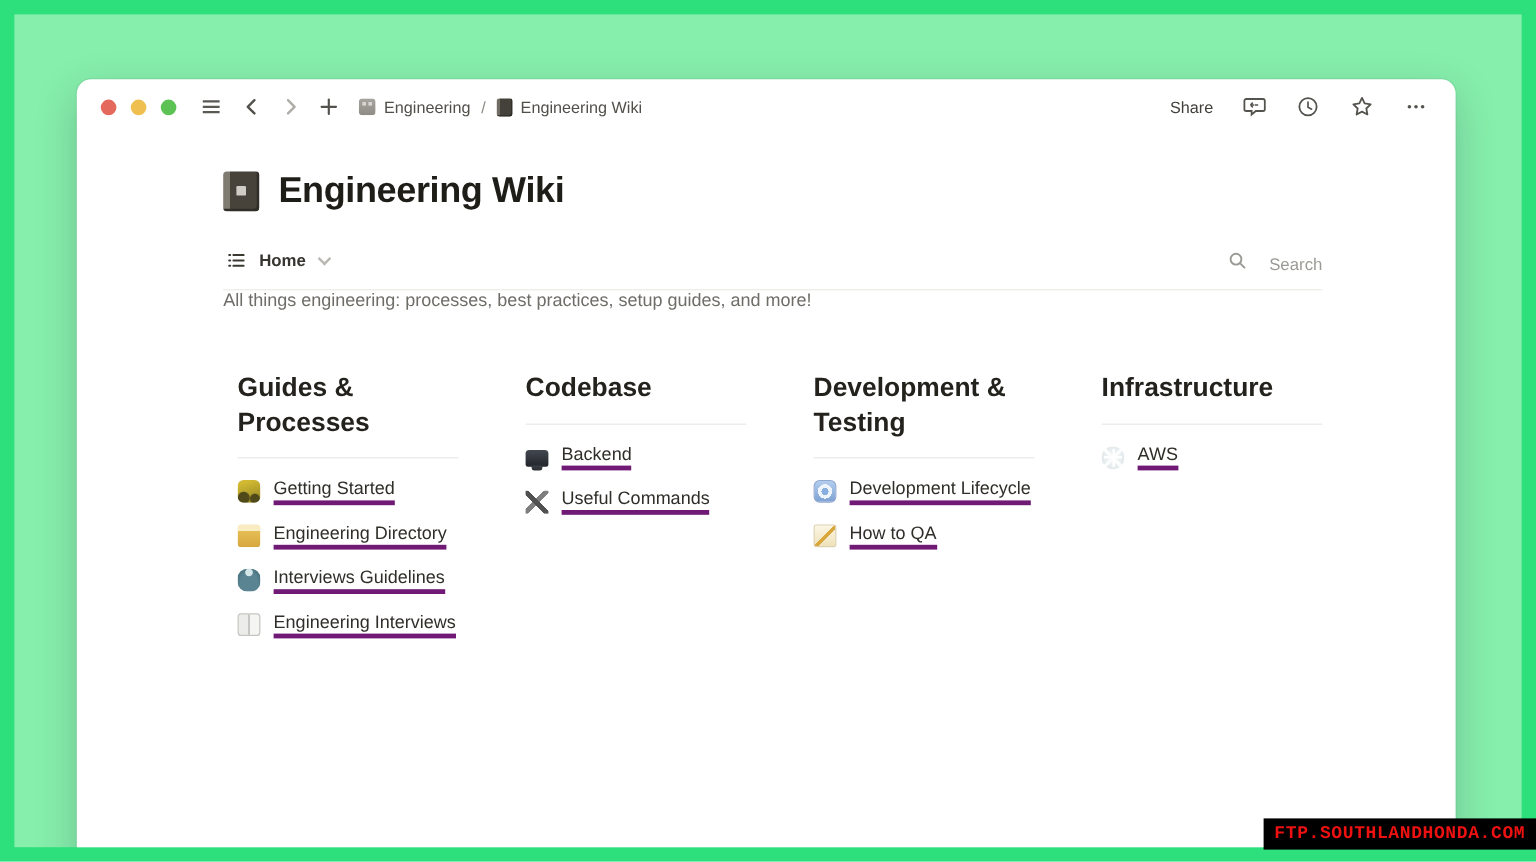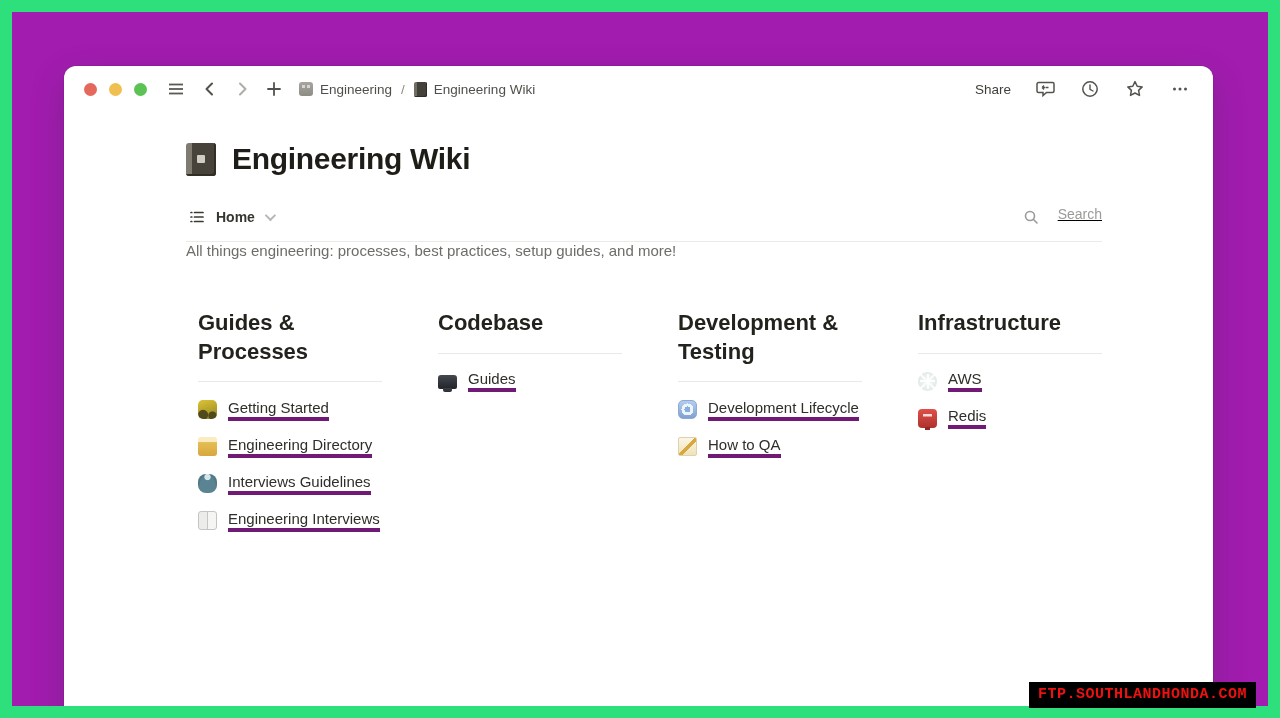--- a/index.html
+++ b/index.html
@@ -1,19 +1,19 @@
 <!DOCTYPE html>
 <html><head>
 <meta charset="utf-8">
 <style>
   * { margin:0; padding:0; box-sizing:border-box; }
   html,body { width:1280px; height:718px; overflow:hidden; font-family:"Liberation Sans","DejaVu Sans",sans-serif; }
   body { background:#2ee07c; position:relative; }
 
-  .desktop { position:absolute; inset:12px; background:#a21caf; overflow:hidden; }
+  .desktop { position:absolute; inset:12px; background:#86efac; overflow:hidden; }
 
   .app-window { position:absolute; left:52px; top:54px; width:1149px; height:700px;
     background:#ffffff; border-radius:12px;
     box-shadow:0 12px 34px rgba(30,40,50,.22), 0 0 0 1px rgba(0,0,0,.05); }
 
   
   .toolbar { height:46px; display:flex; align-items:center; padding:0 22px 0 20px; }
   .dots { display:flex; gap:12px; align-items:center; }
   .dot { width:13px; height:13px; border-radius:50%; }
   .dot-red { background:#e5685c; } .dot-yellow { background:#efc04f; } .dot-green { background:#5cc254; }
@@ -45,21 +45,21 @@
     background:linear-gradient(90deg,#807b71 0 6px,#47433b 6px); box-shadow:inset -2px -2px 0 #312e28; }
   .notebook-lg::after { content:""; position:absolute; left:11px; top:12px; width:8px; height:8px;
     background:#cfccc6; border-radius:1px; }
   .page-title { font-size:30px; font-weight:700; color:#1f1d18; letter-spacing:-.3px; }
 
   .home-row { margin-top:30px; display:flex; align-items:center; justify-content:space-between; }
   .home-tab { display:flex; align-items:center; gap:8px; }
   .home-label { font-size:14px; font-weight:700; color:#37352f; }
   .chev-down { width:8px; height:8px; border-right:2px solid #b9b7b2; border-bottom:2px solid #b9b7b2;
     transform:rotate(45deg) translateY(-2px); margin-left:2px; }
-  .search-box { display:flex; align-items:flex-start; gap:16px;text-decoration:underline; }
+  .search-box { display:flex; align-items:flex-end; gap:16px; }
   .search-label { font-size:14px; color:#9c9a96; }
   .top-divider { height:1px; background:#ebeae7; margin-top:13px; }
 
   .page-desc { font-size:15px; color:#6f6d68; }
 
   #sections-grid { margin-top:50px; display:grid; grid-template-columns:1fr 1fr 1fr 1fr; column-gap:56px; row-gap:40px;margin-left:12px; }
   .section-title { font-size:22px; font-weight:700; color:#24221d; line-height:1.3; }
   .section-divider { height:1px; background:#e9e8e5; margin:15px 0 9px; }
   .page-item { display:flex; align-items:center; gap:11px; padding:7.5px 0; cursor:default; }
   .item-label { font-size:15px; color:#302e29; border-bottom:4px solid #701a75; padding-bottom:1px; }
@@ -103,21 +103,21 @@
       linear-gradient(135deg,transparent 45%,#fbfcfc 45% 55%,transparent 55%),
       radial-gradient(circle,#eef2f3 35%,#dbe2e5 95%);
     background-size:2px 15px,15px 2px,100% 100%,100% 100%,100% 100%;
     background-position:center; background-repeat:no-repeat; }
   .postbox-icon { border-radius:4px;
     background-image:linear-gradient(#f7dad8,#f7dad8),linear-gradient(180deg,#df4f48,#ae322d);
     background-size:9px 2.5px,100% 100%; background-position:50% 35%,center; background-repeat:no-repeat; }
   .postbox-icon::after { content:""; position:absolute; left:7px; top:18px; width:5px; height:3px; background:#8e2925; }
 
   
-  .watermark { position:absolute; right:24px; bottom:10px; z-index:10; background:#000000;
+  .watermark { position:absolute; right:0; bottom:10px; z-index:10; background:#000000;
     color:#ee1111; font-family:"Liberation Mono","DejaVu Sans Mono",monospace;
     font-size:15px; font-weight:700; letter-spacing:.5px; padding:4px 9px 5px; }
 </style>
 </head>
 <body>
 
 <div class="desktop">
   <div class="app-window">
 
     <div class="toolbar">
@@ -264,21 +264,25 @@
                 <span class="item-label">Engineering Interviews</span>
               </div>
             </div>
           </section>
           <section>
             <h2 class="section-title">Codebase</h2>
             <div class="section-divider"></div>
             <div>
               <div class="page-item">
                 <span class="emoji desktop-icon"></span>
-                <span class="item-label">Guides</span>
+                <span class="item-label">Backend</span>
+              </div>
+              <div class="page-item">
+                <span class="emoji hammer-wrench-icon"></span>
+                <span class="item-label">Useful Commands</span>
               </div>
             </div>
           </section>
           <section>
             <h2 class="section-title">Development &amp; Testing</h2>
             <div class="section-divider"></div>
             <div>
               <div class="page-item">
                 <span class="emoji cycle-icon"></span>
                 <span class="item-label">Development Lifecycle</span>
@@ -290,24 +294,20 @@
             </div>
           </section>
           <section>
             <h2 class="section-title">Infrastructure</h2>
             <div class="section-divider"></div>
             <div>
               <div class="page-item">
                 <span class="emoji snowflake-icon"></span>
                 <span class="item-label">AWS</span>
               </div>
-              <div class="page-item">
-                <span class="emoji postbox-icon"></span>
-                <span class="item-label">Redis</span>
-              </div>
             </div>
           </section>
         </div>
     </div>
 
   </div>
 </div>
 
 <div class="watermark">FTP.SOUTHLANDHONDA.COM</div>
 

